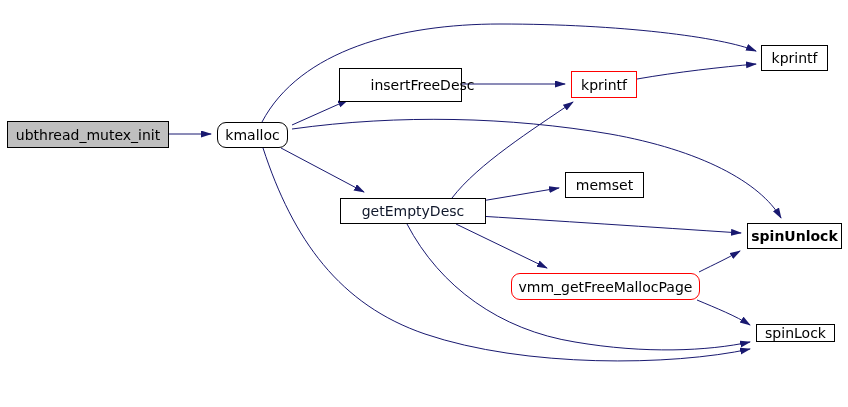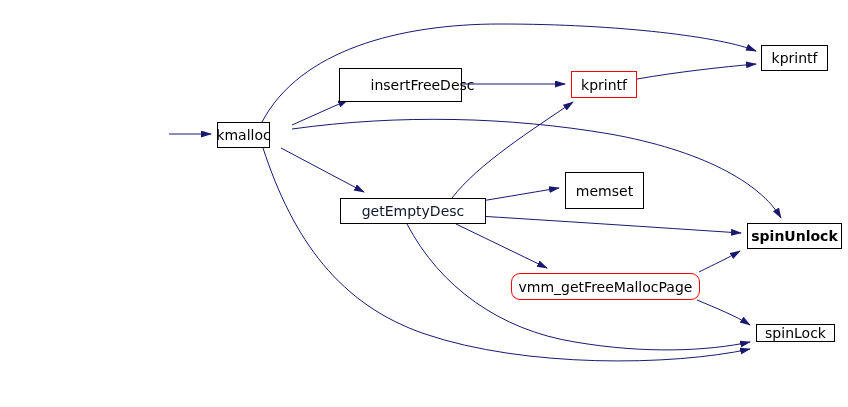--- a/index.html
+++ b/index.html
@@ -66,23 +66,24 @@
       <path d="M637,79 C677,72 722,67 756,64" class="edge" stroke="#191970" marker-end="url(#arrow)"></path>
       <path d="M452,198 C478,164 532,130 573,102" class="edge" stroke="#191970" marker-end="url(#arrow)"></path>
       <path d="M462,204 C495,199 528,193 559,188" class="edge" stroke="#191970" marker-end="url(#arrow)"></path>
       <path d="M462,215 C560,221 650,227 741,233" class="edge" stroke="#191970" marker-end="url(#arrow)"></path>
       <path d="M456,224 L547,268" class="edge" stroke="#191970" marker-end="url(#arrow)"></path>
       <path d="M407,224 C440,287 500,330 575,342 C645,354 708,351 750,342" class="edge" stroke="#191970" marker-end="url(#arrow)"></path>
       <path d="M699,272 C715,264 728,258 740,251" class="edge" stroke="#191970" marker-end="url(#arrow)"></path>
       <path d="M697,300 C716,308 736,316 750,325" class="edge" stroke="#191970" marker-end="url(#arrow)"></path>
     </svg>
   <div class="node-layer">
-      <div class="node" style="left: 217px; top: 122px; width: 53px; height: 26px; background: rgb(255, 255, 255); border-color: rgb(0, 0, 0); color: rgb(0, 0, 0);">kmalloc</div>
+      <div class="node" style="left: 7px; top: 121px; width: 162px; height: 27px; background: rgb(191, 191, 191); border-color: rgb(0, 0, 0); color: rgb(0, 0, 0);">ubthread_mutex_init</div>
+      <div class="node" style="left: 217px; top: 122px; width: 71px; height: 26px; background: rgb(255, 255, 255); border-color: rgb(0, 0, 0); color: rgb(0, 0, 0); border-radius: 9px;">kmalloc</div>
       <div class="node" style="left: 339px; top: 68px; width: 123px; height: 34px; background: rgb(255, 255, 255); border-color: rgb(0, 0, 0); color: rgb(0, 0, 0); padding-left: 44px;">insertFreeDesc</div>
       <div class="node" style="left: 571px; top: 71px; width: 66px; height: 27px; background: rgb(255, 255, 255); border-color: rgb(255, 0, 0); color: rgb(0, 0, 0);">kprintf</div>
       <div class="node" style="left: 761px; top: 45px; width: 67px; height: 26px; background: rgb(255, 255, 255); border-color: rgb(0, 0, 0); color: rgb(0, 0, 0);">kprintf</div>
       <div class="node" style="left: 340px; top: 198px; width: 146px; height: 26px; background: rgb(255, 255, 255); border-color: rgb(0, 0, 0); color: #0f172a;">getEmptyDesc</div>
-      <div class="node" style="left: 565px; top: 172px; width: 79px; height: 37px; background: rgb(255, 255, 255); border-color: rgb(0, 0, 0); color: rgb(0, 0, 0);">memset</div>
+      <div class="node" style="left: 565px; top: 172px; width: 79px; height: 26px; background: rgb(255, 255, 255); border-color: rgb(0, 0, 0); color: rgb(0, 0, 0);">memset</div>
       <div class="node" style="left: 747px; top: 223px; width: 95px; height: 26px; background: rgb(255, 255, 255); border-color: rgb(0, 0, 0); color: rgb(0, 0, 0); font-weight: bold;">spinUnlock</div>
       <div class="node" style="left: 511px; top: 273px; width: 189px; height: 27px; background: rgb(255, 255, 255); border-color: rgb(255, 0, 0); color: rgb(0, 0, 0); border-radius: 9px;">vmm_getFreeMallocPage</div>
       <div class="node" style="left: 756px; top: 324px; width: 79px; height: 18px; background: rgb(255, 255, 255); border-color: rgb(0, 0, 0); color: rgb(0, 0, 0);">spinLock</div>
     </div>
 </div>
 
 </body></html>

